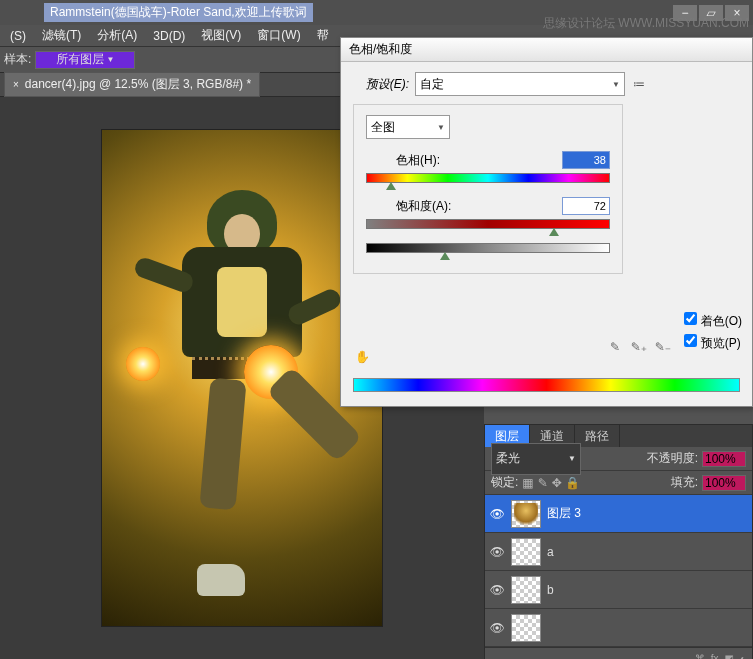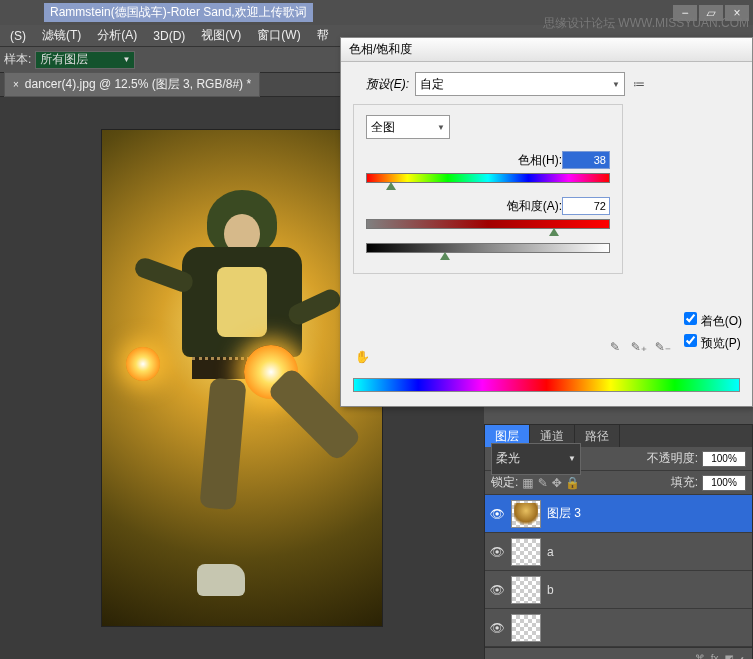--- a/index.html
+++ b/index.html
@@ -4,21 +4,21 @@
 <style>
 *{box-sizing:border-box;margin:0;padding:0;font-family:"Microsoft YaHei",SimSun,sans-serif;font-size:12px;}
 body{background:#fff;width:753px;height:659px;overflow:hidden;position:relative;}
 .titlebar{background:#4f4f4f;height:25px;display:flex;align-items:center;padding:0 4px;color:#ddd;}
 .titlebar .selected{background:#8a9dc9;color:#fff;padding:1px 6px;margin-left:40px;}
 .titlebar .winbtns{margin-left:auto;display:flex;gap:2px;}
 .titlebar .winbtn{width:24px;height:16px;background:#777;display:flex;align-items:center;justify-content:center;color:#eee;cursor:pointer;}
 .menubar{background:#535353;height:22px;display:flex;align-items:center;padding-left:2px;border-bottom:1px solid #333;}
 .menubar span{color:#eee;padding:2px 8px;cursor:pointer;}
 .optbar{background:#535353;height:26px;display:flex;align-items:center;padding-left:4px;color:#ddd;border-bottom:1px solid #2b2b2b;}
-.optbar .combo{background:#14532d;border:1px solid #666;height:18px;width:100px;margin-left:4px;display:flex;align-items:center;padding:0 4px;color:#ddd;}
+.optbar .combo{background:#6d28d9;border:1px solid #666;height:18px;width:100px;margin-left:4px;display:flex;align-items:center;padding:0 20px;color:#ddd;}
 .optbar .combo .caret{margin-left:auto;font-size:8px;}
 .doctabs{background:#4a4a4a;height:24px;display:flex;align-items:center;padding-left:4px;border-bottom:1px solid #2a2a2a;}
 .doctabs .tab{background:#6a6a6a;color:#eee;padding:3px 8px;display:flex;align-items:center;gap:6px;border:1px solid #555;}
 .doctabs .tab .x{font-size:10px;cursor:pointer;}
 .workarea{display:flex;height:calc(100% - 97px);}
 .canvaszone{flex:1;background:#3b3b3b;display:flex;align-items:center;justify-content:center;position:relative;}
 .canvas{width:280px;height:496px;background:radial-gradient(circle at 50% 40%,#ffe87a 0%,#d7a12a 25%,#5a4a10 70%,#2a2205 100%);position:relative;overflow:hidden;box-shadow:0 0 0 1px #222;}
 .dancer{position:absolute;left:50%;top:12%;transform:translateX(-50%);width:180px;height:420px;}
 .hood{width:70px;height:65px;background:#3a4a22;border-radius:50% 50% 40% 40%;margin:0 auto;position:relative;}
 .face{width:36px;height:40px;background:#d6b98a;border-radius:50%;position:absolute;left:17px;top:24px;}
@@ -40,21 +40,21 @@
 .dialog{position:absolute;left:340px;top:37px;width:413px;height:370px;background:#f0f0f0;border:1px solid #888;box-shadow:2px 2px 6px rgba(0,0,0,.3);z-index:50;}
 .dlg-title{background:linear-gradient(#fdfdfd,#e4e4e4);height:24px;display:flex;align-items:center;padding:0 8px;border-bottom:1px solid #bbb;}
 .dlg-body{padding:10px 12px 8px;position:relative;height:calc(100% - 24px);}
 .row{display:flex;align-items:center;margin-bottom:8px;}
 .row .lab{width:56px;text-align:right;margin-right:6px;font-style:italic;}
 .dd{background:#fff;border:1px solid #999;height:24px;display:flex;align-items:center;padding:0 4px;}
 .dd .caret{margin-left:auto;font-size:8px;color:#555;}
 .group{border:1px solid #ccc;padding:10px 12px 6px;width:270px;margin-top:4px;}
 .slidrow{margin-bottom:14px;}
 .slidrow .toprow{display:flex;align-items:center;margin-bottom:4px;}
-.slidrow .toprow .slab{flex:1;text-align:right;}
+.slidrow .toprow .slab{flex:1;}
 .numbox{width:48px;height:18px;border:1px solid #7a9ad6;background:#fff;text-align:right;padding:0 3px;font-size:11px;}
 .numbox.sel{background:#2f6bd6;color:#fff;}
 .track{height:10px;width:100%;position:relative;border:1px solid #777;}
 .huegrad{background:linear-gradient(90deg,#ff0000,#ffff00,#00ff00,#00ffff,#0000ff,#ff00ff,#ff0000);}
 .satgrad{background:linear-gradient(90deg,#808080,#a00000,#ff0000);}
 .lightgrad{background:linear-gradient(90deg,#000,#888,#fff);}
 .tri{position:absolute;top:8px;width:0;height:0;border-left:5px solid transparent;border-right:5px solid transparent;border-bottom:8px solid #5a8a5a;}
 .picks{display:flex;gap:6px;margin-top:6px;}
 .pick{width:18px;height:18px;display:flex;align-items:center;justify-content:center;color:#666;}
 .checks{position:absolute;right:10px;bottom:50px;}
@@ -66,21 +66,21 @@
 .watermark{position:absolute;right:4px;top:15px;color:#7a7a7a;font-size:11px;z-index:2;}
 
 
 .layers-panel{position:absolute;left:484px;top:424px;width:269px;background:#535353;border:1px solid #2c2c2c;z-index:40;}
 .panel-tabs{display:flex;background:#3e3e3e;height:22px;}
 .panel-tabs .ptab{padding:3px 10px;color:#ccc;border-right:1px solid #2c2c2c;cursor:pointer;}
 .panel-tabs .ptab.active{background:#3b82f6;color:#fff;}
 .panel-row{display:flex;align-items:center;height:24px;padding:0 6px;gap:4px;color:#ddd;border-bottom:1px solid #3a3a3a;}
 .blend{background:#3a3a3a;border:1px solid #666;height:18px;width:90px;display:flex;align-items:center;padding:15px 4px;}
 .blend .caret{margin-left:auto;font-size:8px;}
-.pct{background:#ffffff;border:1px solid #666;width:44px;height:16px;font-size:10px;text-align:center;padding:0 2px;}
+.pct{background:#be185d;border:1px solid #666;width:44px;height:16px;font-size:12px;text-align:left;padding:0 2px;}
 .lockicons{display:flex;gap:4px;font-size:10px;}
 .lockicons span{opacity:.7;}
 .layerlist{max-height:158px;overflow:hidden;}
 .layer{display:flex;align-items:center;height:38px;border-bottom:1px solid #3a3a3a;padding:0 4px;gap:6px;color:#ddd;}
 .layer.sel{background:#2f6bd6;color:#fff;}
 .eye{width:16px;height:16px;display:flex;align-items:center;justify-content:center;}
 .thumb{width:30px;height:28px;background:#fff;border:1px solid #888;background-image:linear-gradient(45deg,#ccc 25%,transparent 25%,transparent 75%,#ccc 75%),linear-gradient(45deg,#ccc 25%,transparent 25%,transparent 75%,#ccc 75%);background-size:8px 8px;background-position:0 0,4px 4px;position:relative;}
 .thumb .fig{position:absolute;inset:2px;background:radial-gradient(circle at 50% 35%,#e8c060 0,#a07020 60%,transparent 80%);}
 .panel-foot{display:flex;justify-content:flex-end;gap:6px;height:22px;align-items:center;padding:0 6px;color:#bbb;border-top:1px solid #333;}
 .panel-foot span{font-size:10px;opacity:.8;cursor:pointer;}

